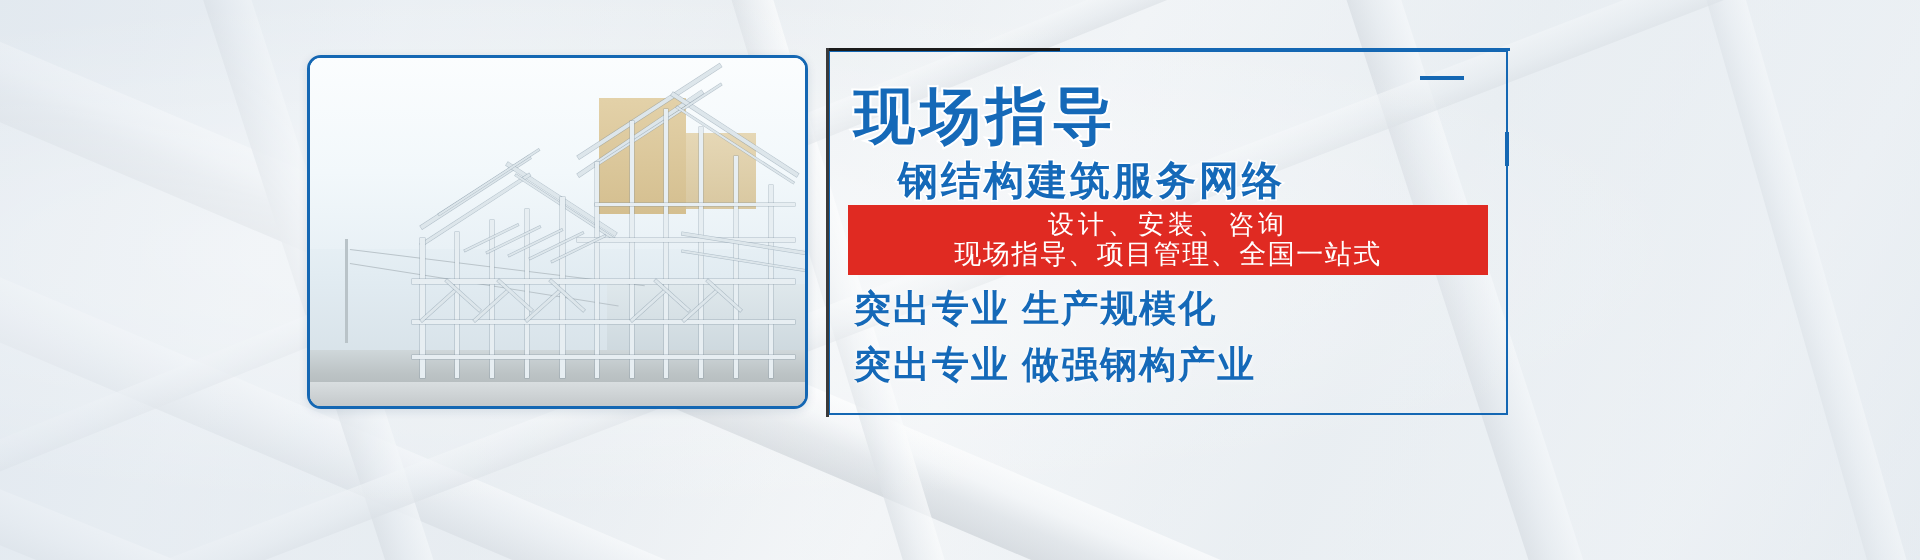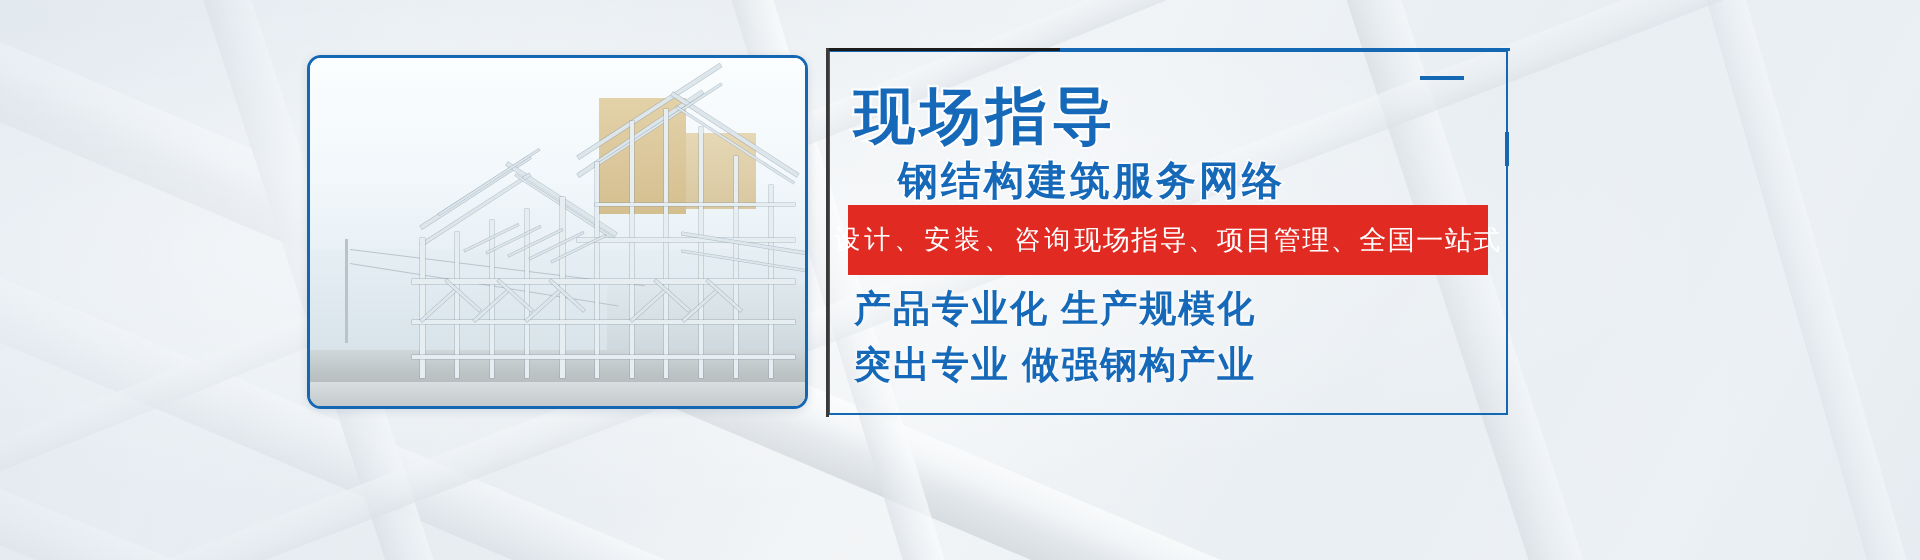--- a/index.html
+++ b/index.html
@@ -87,21 +87,21 @@
     position:absolute;left:26px;top:110px;
     font-size:40px;line-height:1;font-weight:bold;letter-spacing:3px;
     color:#1569b8;
     -webkit-text-stroke:3px #ffffff;paint-order:stroke fill;
     white-space:nowrap;
     margin-left:44px;
   }
   
   .redbox{
     position:absolute;left:20px;top:155px;width:640px;height:70px;
-    background:#e02a22;display:flex;flex-direction:row;
+    background:#e02a22;display:flex;flex-direction:column;
     align-items:center;justify-content:center;
   }
   .redline1{color:#fff;font-size:26px;line-height:1.14;letter-spacing:4px;font-weight:500;white-space:nowrap;}
   .redline2{color:#fff;font-size:27px;line-height:1.14;letter-spacing:1.5px;font-weight:500;white-space:nowrap;}
   
   .tag{
     position:absolute;left:26px;
     font-size:37px;line-height:1;font-weight:bold;letter-spacing:2px;
     color:#1569b8;white-space:nowrap;
     text-shadow:0 0 3px rgba(255,255,255,.9), 0 0 6px rgba(255,255,255,.8);
@@ -239,20 +239,20 @@
     <div class="frame-blue-top"></div>
 
     <div class="headline">现场指导</div>
     <div class="subhead">钢结构建筑服务网络</div>
 
     <div class="redbox">
       <div class="redline1">设计、安装、咨询</div>
       <div class="redline2">现场指导、项目管理、全国一站式</div>
     </div>
 
-    <div class="tag tag1">产品专业化  生产规模化</div>
+    <div class="tag tag1">突出专业  生产规模化</div>
     <div class="tag tag2">突出专业  做强钢构产业</div>
   </div>
 
   <div class="ribbon-arm"></div>
   <div class="ribbon-tail"></div>
 
 </div>
 
 </body></html>

